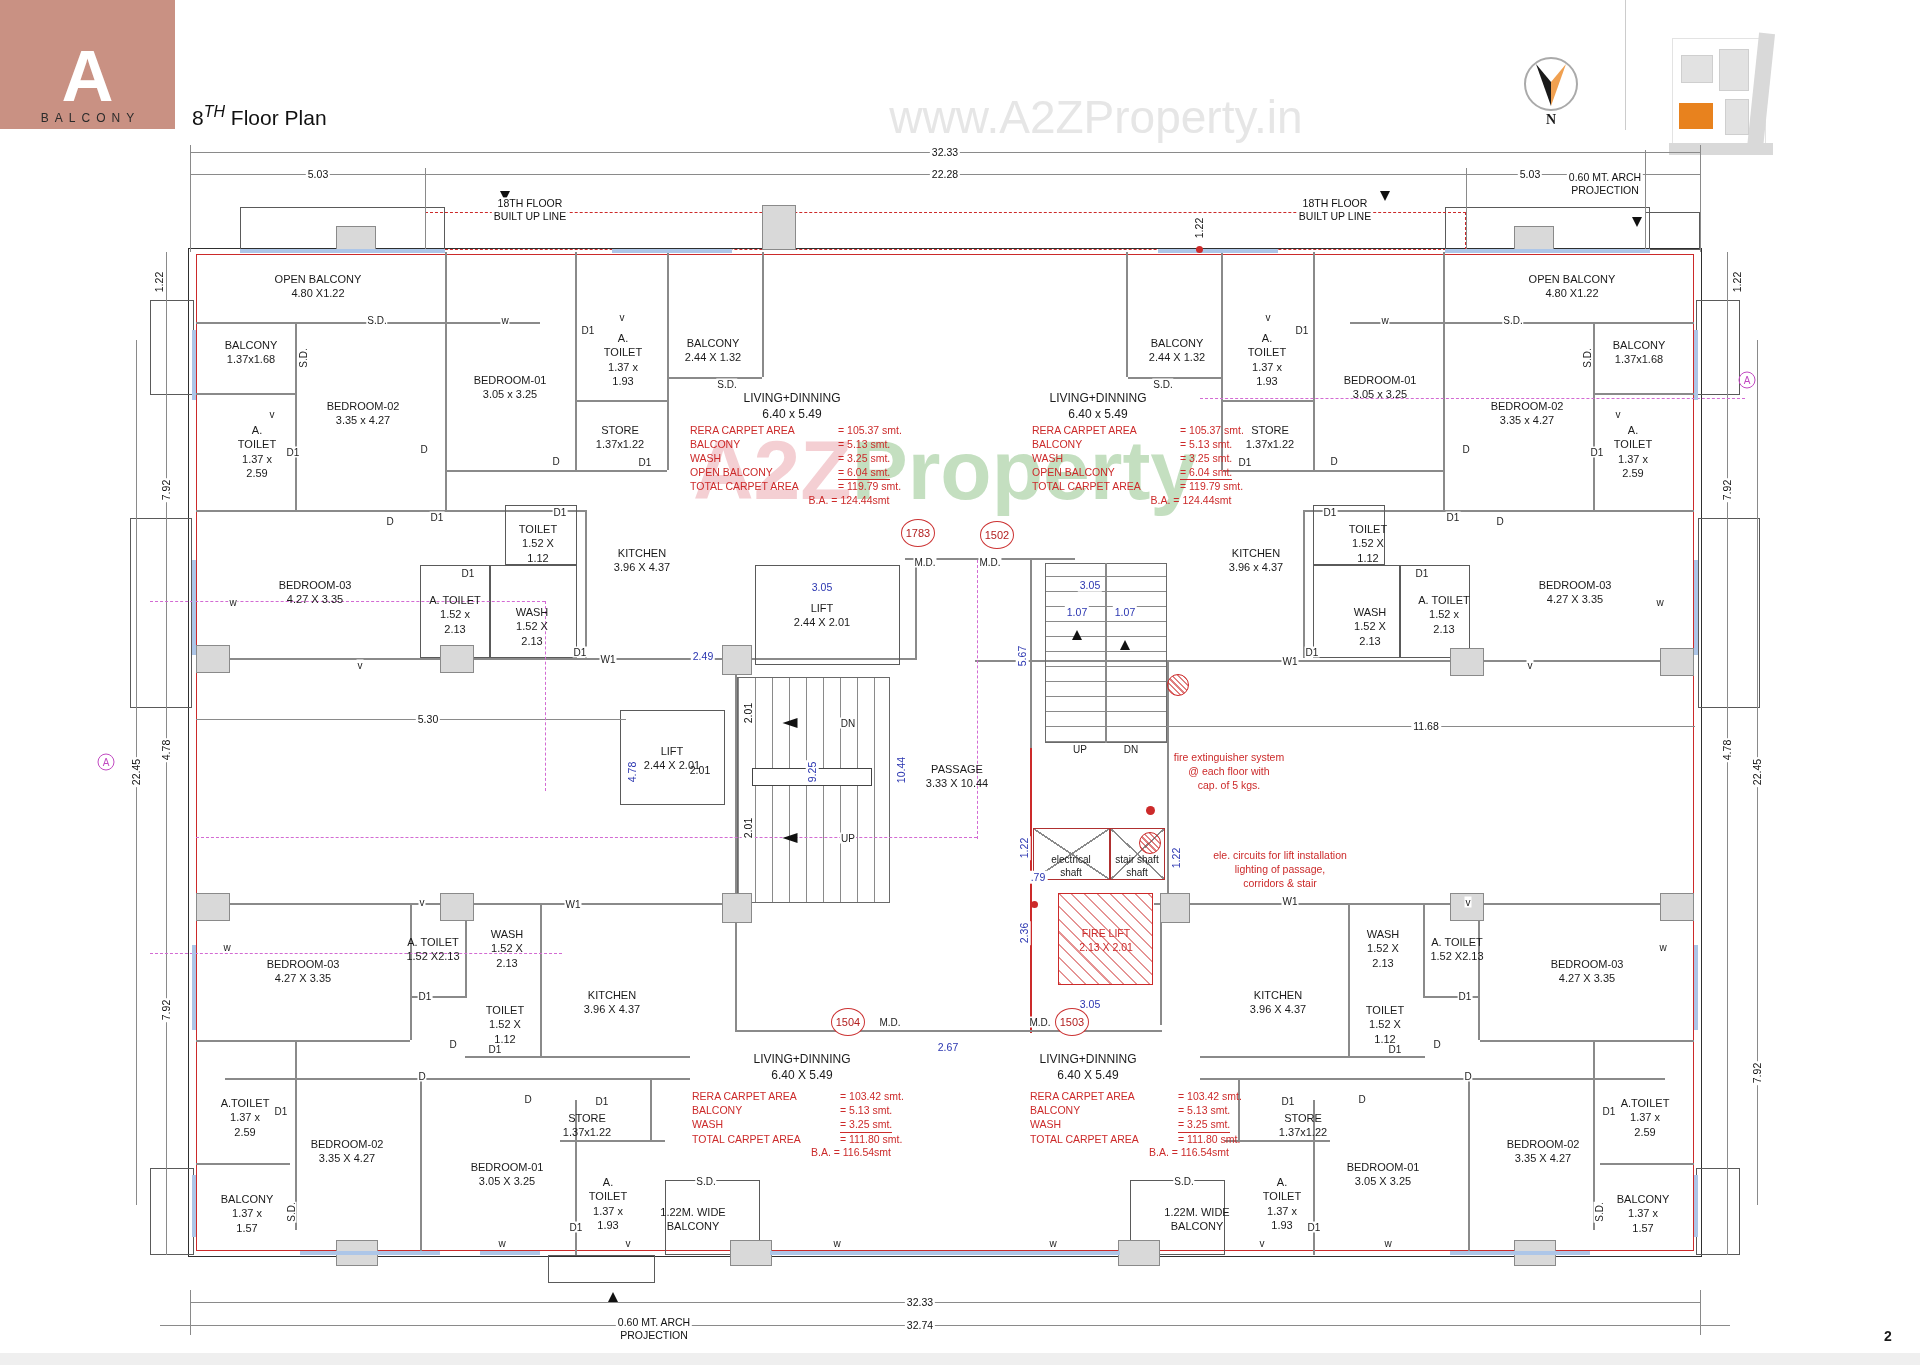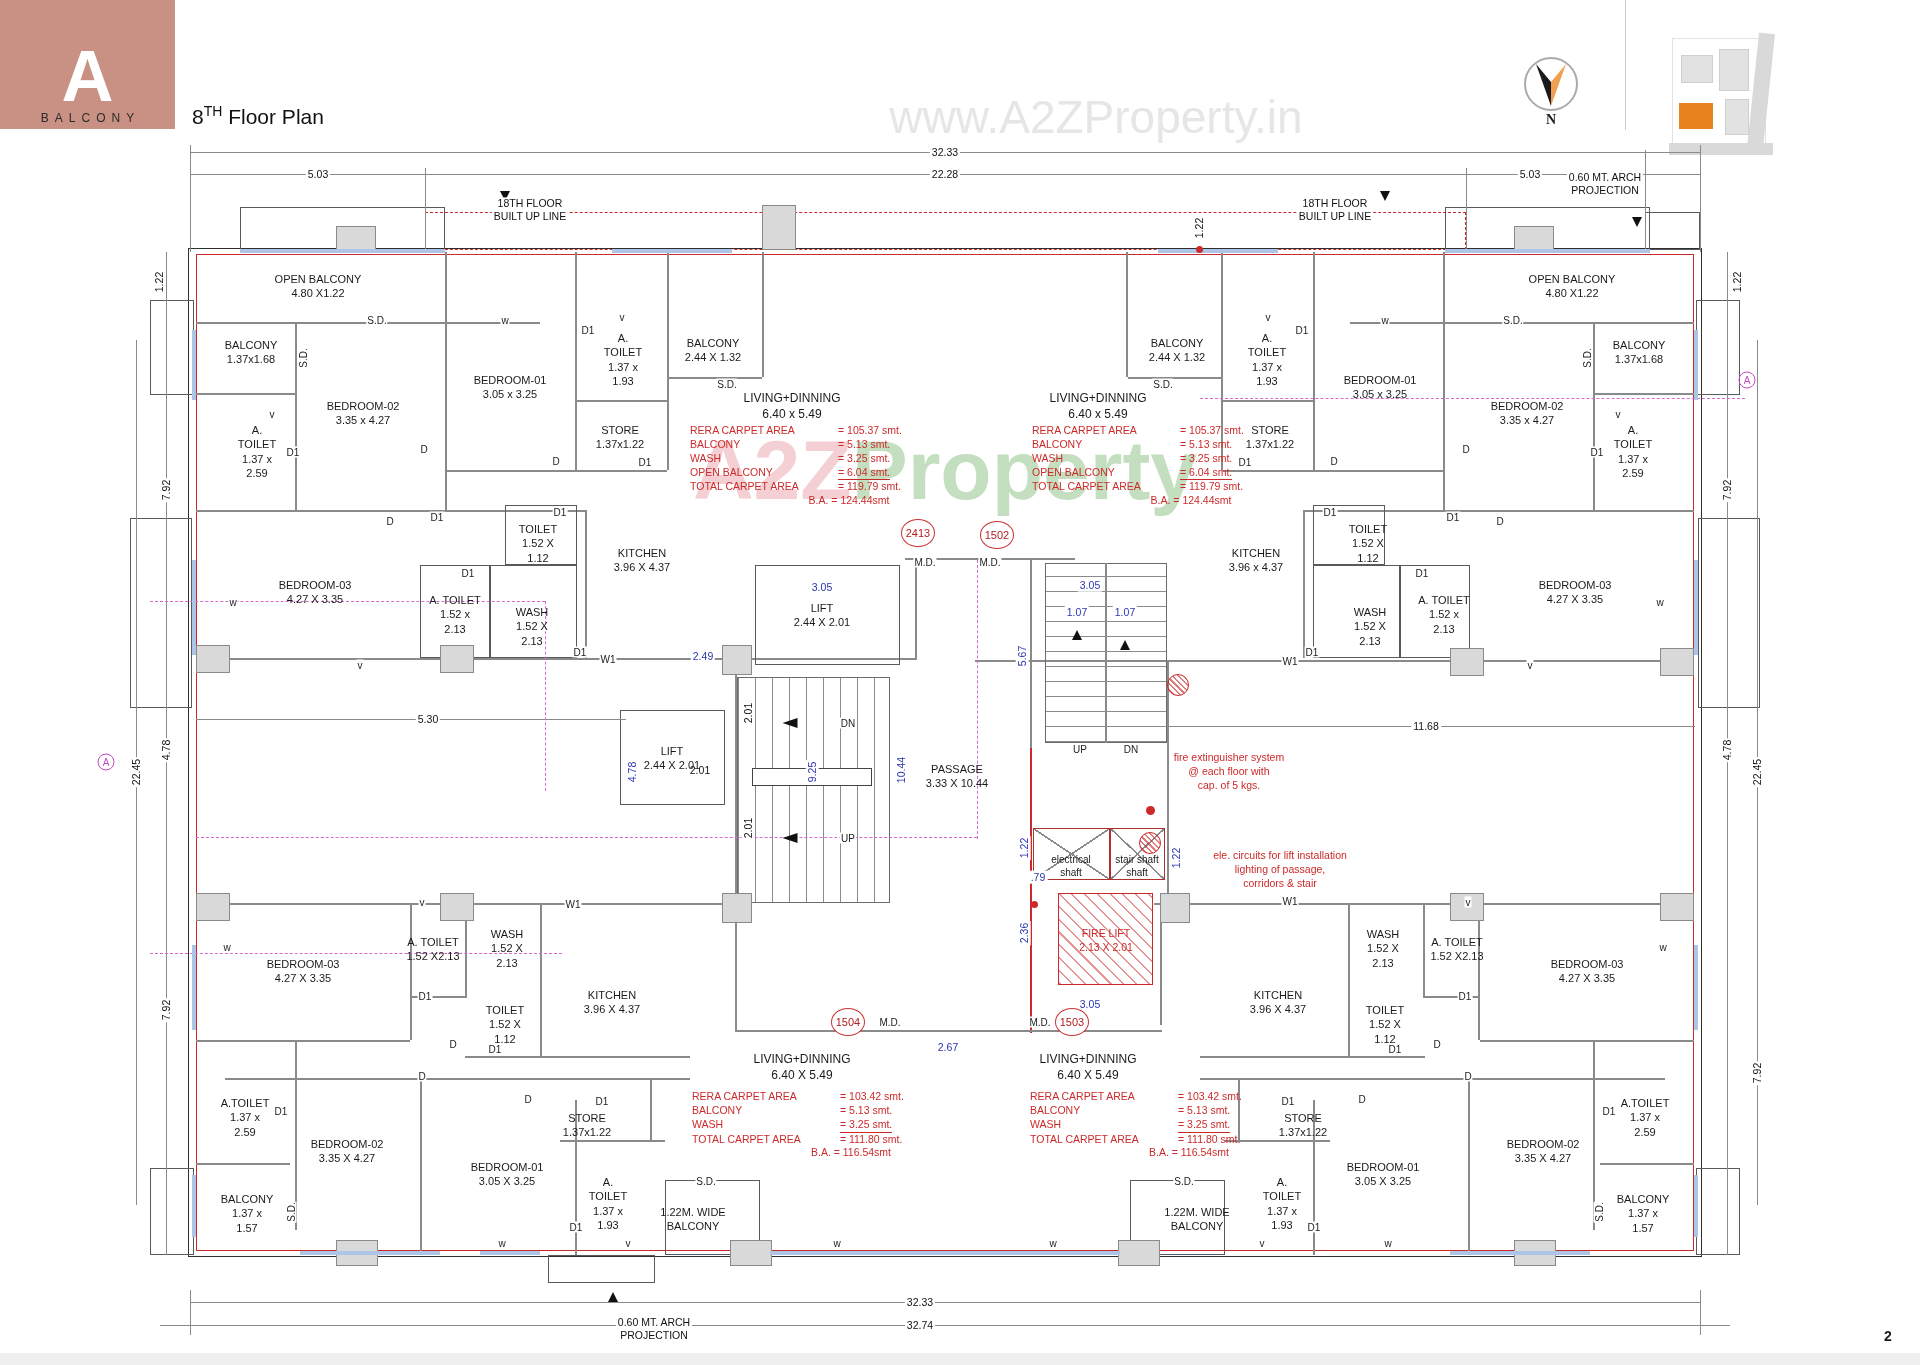--- a/index.html
+++ b/index.html
@@ -4,21 +4,21 @@
 <style>
   html,body{margin:0;padding:0;background:#fff;}
   body{width:1920px;height:1365px;position:relative;overflow:hidden;
        font-family:"Liberation Sans", sans-serif;color:#1a1a1a;}
   
   .brand-box{position:absolute;left:0;top:0;width:175px;height:129px;background:#c99183;
              display:flex;flex-direction:column;align-items:center;justify-content:flex-end;}
   .brand-letter{color:#fff;font-size:72px;font-weight:bold;line-height:.9;}
   .brand-sub{color:#2b2b2b;font-size:12px;letter-spacing:6px;margin:2px 0 4px 6px;}
   .page-title{position:absolute;left:192px;top:103px;font-size:21px;color:#111;}
-  .page-title sup{font-size:14px;}
+  .page-title sup{font-size:16px;font-style:italic;}
   .wm-top{position:absolute;left:1096px;top:117px;transform:translate(-50%,-50%);
           font-size:46px;color:#e6e6e6;white-space:nowrap;}
   .wm-center{position:absolute;left:945px;top:470px;transform:translate(-50%,-50%);
              font-size:84px;font-weight:bold;white-space:nowrap;z-index:0;}
   .wm-center .p1{color:rgba(222,110,120,.33);} .wm-center .p2{color:rgba(100,170,90,.38);}
   .hdr-divider{position:absolute;left:1625px;top:0;width:1px;height:130px;background:#ccc;}
   .compass{position:absolute;left:1523px;top:56px;width:56px;height:56px;}
   .compass-n{position:absolute;left:1551px;top:112px;transform:translateX(-50%);
              font-family:"Liberation Serif",serif;font-weight:bold;font-size:14px;}
   .site-icon{position:absolute;left:1672px;top:38px;width:92px;height:108px;background:#fff;
@@ -416,21 +416,21 @@
 1.52 X
 2.13</div>
     <div class="lb mk" style="left: 1312px; top: 652px;">D1</div>
     <div class="lb rm" style="left: 1575px; top: 592px;">BEDROOM-03
 4.27 X 3.35</div>
     <div class="lb mk" style="left: 1660px; top: 602px;">w</div>
     <div class="lb mk" style="left: 1500px; top: 521px;">D</div>
     <div class="lb mk" style="left: 1453px; top: 517px;">D1</div>
     <div class="lb mk" style="left: 1422px; top: 573px;">D1</div>
     <div class="lb mk" style="left: 1530px; top: 665px;">v</div>
-    <div class="lb circ" style="left: 918px; top: 533px;">2413</div>
+    <div class="lb circ" style="left: 918px; top: 533px;">1783</div>
     <div class="lb mk" style="left: 925px; top: 562px;">M.D.</div>
     <div class="lb circ" style="left: 997px; top: 535px;">1502</div>
     <div class="lb mk" style="left: 990px; top: 562px;">M.D.</div>
     <div class="lb rm" style="left: 822px; top: 615px;">LIFT
 2.44 X 2.01</div>
     <div class="lb bl" style="left: 822px; top: 587px;">3.05</div>
     <div class="lb bl" style="left: 703px; top: 656px;">2.49</div>
     <div class="lb mk" style="left: 608px; top: 659px;">W1</div>
     <div class="lb mk" style="left: 848px; top: 723px;">DN</div>
     <div class="lb dk rot" style="left: 748px; top: 713px;">2.01</div>

